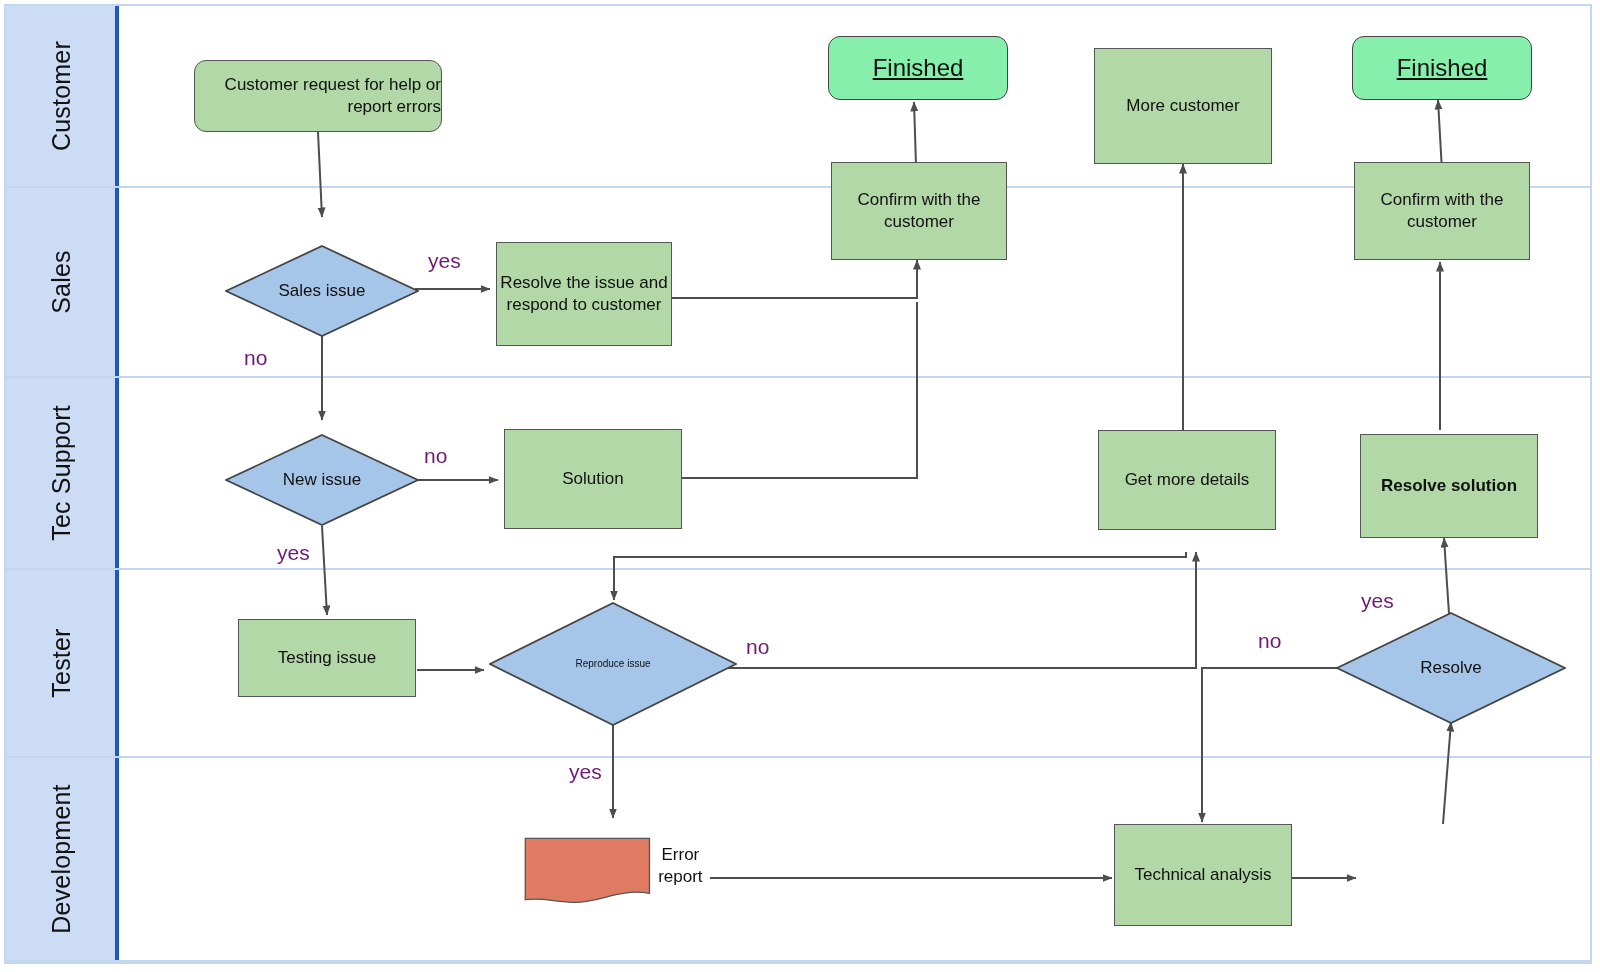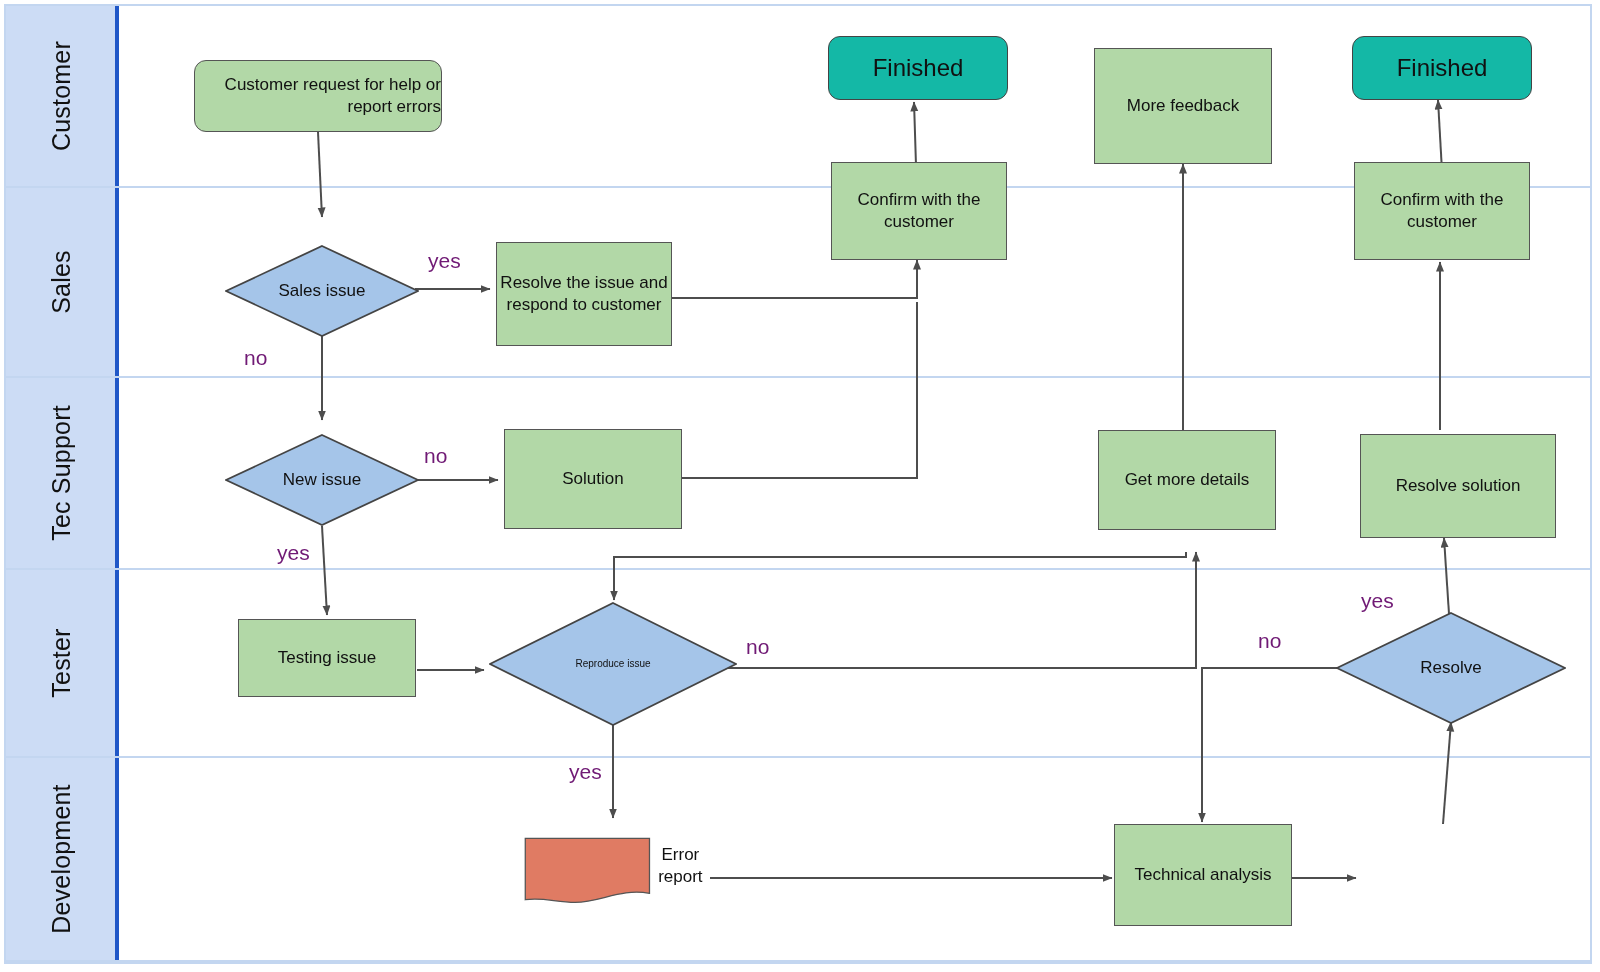--- a/index.html
+++ b/index.html
@@ -19,21 +19,21 @@
   .lane-head .lbl{position:absolute;left:50%;top:50%;
         transform:translate(-50%,-50%) rotate(-90deg);
         white-space:nowrap;font-size:25px;color:#111;letter-spacing:.2px;}
   .lane-body{position:absolute;left:117px;right:0;top:0;bottom:0;background:#fff;}
 
   
   .node{position:absolute;box-sizing:border-box;display:flex;
         align-items:center;justify-content:center;text-align:center;
         font-size:17px;color:#111;line-height:1.28;z-index:5;}
   .proc{background:#b2d8a7;border:1.6px solid #555;}
-  .term{background:#14b8a6;border:1.6px solid #444;border-radius:12px;font-size:24px;}
+  .term{background:#86efac;border:1.6px solid #444;border-radius:12px;font-size:24px;text-decoration:underline;}
   .start{background:#b2d8a7;border:1.6px solid #555;border-radius:12px;text-align:right;}
   .dec{background:transparent;border:none;}
   .dec .dshape{position:absolute;inset:0;}
   .dec .dtext{position:relative;z-index:2;padding:0 8px;}
   .doc{background:transparent;border:none;}
   .doc .dtext{position:relative;z-index:2;}
 
   
   #wires{position:absolute;left:0;top:0;width:1588px;height:960px;z-index:2;
          pointer-events:none;}
@@ -132,21 +132,21 @@
 
   <div class="node start" style="left:188px;top:54px;width:248px;height:72px;">
     <span>Customer request for help or report errors</span>
   </div>
 
   <div class="node term" style="left:822px;top:30px;width:180px;height:64px;">
     <span>Finished</span>
   </div>
 
   <div class="node proc" style="left:1088px;top:42px;width:178px;height:116px;">
-    <span>More feedback</span>
+    <span>More customer</span>
   </div>
 
   <div class="node term" style="left:1346px;top:30px;width:180px;height:64px;">
     <span>Finished</span>
   </div>
 
   <div class="node dec" style="left:219px;top:239px;width:194px;height:92px;">
     <svg class="dshape" viewBox="0 0 194 92" preserveAspectRatio="none">
       <polygon points="97,1 193,46 97,91 1,46" fill="#a5c5e9" stroke="#444" stroke-width="1.8"></polygon>
     </svg>
@@ -173,21 +173,21 @@
   </div>
 
   <div class="node proc" style="left:498px;top:423px;width:178px;height:100px;">
     <span>Solution</span>
   </div>
 
   <div class="node proc" style="left:1092px;top:424px;width:178px;height:100px;">
     <span>Get more details</span>
   </div>
 
-  <div class="node proc" style="left:1354px;top:428px;width:196px;height:104px;">
+  <div class="node proc" style="left:1354px;top:428px;width:178px;height:104px;font-weight:bold;">
     <span>Resolve solution</span>
   </div>
 
   <div class="node proc" style="left:232px;top:613px;width:178px;height:78px;">
     <span>Testing issue</span>
   </div>
 
   <div class="node dec" style="left:483px;top:596px;width:248px;height:124px;font-size:10px;">
     <svg class="dshape" viewBox="0 0 248 124" preserveAspectRatio="none">
       <polygon points="124,1 247,62 124,123 1,62" fill="#a5c5e9" stroke="#444" stroke-width="1.8"></polygon>

